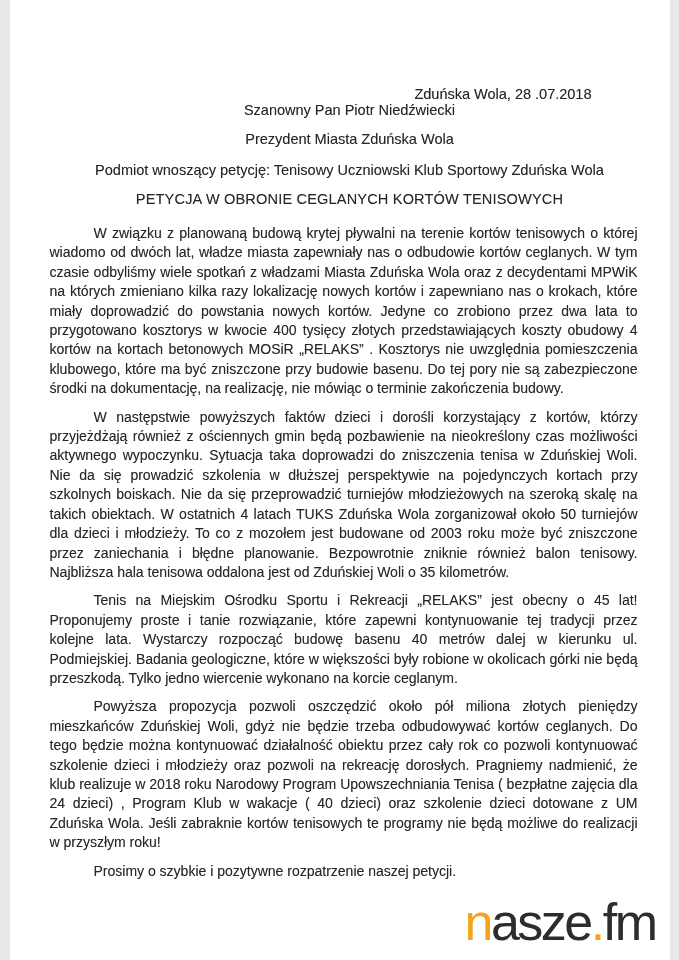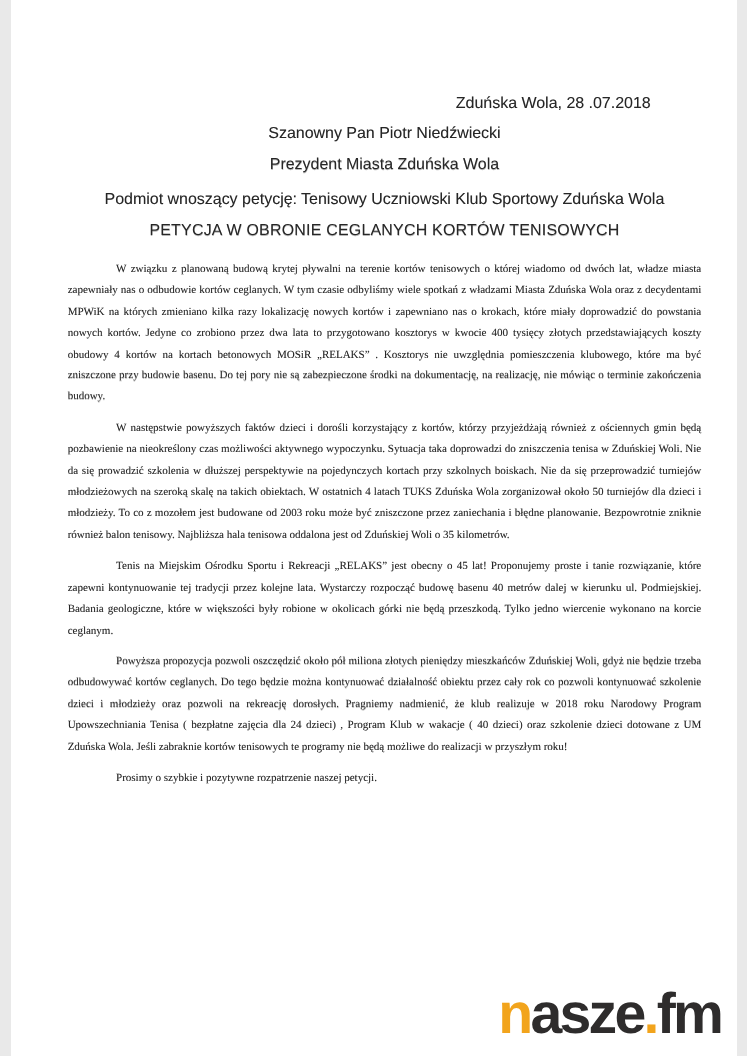--- a/index.html
+++ b/index.html
@@ -20,44 +20,43 @@
     text-align: right;
     font-size: 14.5px;
     line-height: 16px;
   }
   .hline {
     text-align: center;
     font-size: 14.5px;
     line-height: 16px;
     margin: 0 32px 0 52px;
   }
-  .hline.recipient-1 { margin-top: 11px; }
+  .hline.recipient-1 { margin-top: 0; }
   .hline.recipient-2 { margin-top: 13px; text-align: center; }
   .hline.title       { margin-top: 13px; letter-spacing: 0.2px; }
   .hline.petitioner  { margin-top: 15px; }
   .content {
-    margin: 17px 32px 0 52px;
-    font-size: 10px;
+    margin: 17px 32px 0 40px;
+    font-size: 14px;
     line-height: 19.4px;
     text-align: justify;
-    font-family: Liberation Serif, serif;
   }
   .content p {
     margin: 0 0 9px 0;
     text-indent: 44px;
   }
   .content p.closing {
     margin-bottom: 0;
   }
   .logo {
     position: absolute;
     top: 896px;
     right: 14px;
     font-size: 52px;
-    font-weight: bold;
+    font-weight: normal;
     letter-spacing: -2.5px;
     line-height: 1;
     text-shadow: none;
     white-space: nowrap;
   }
   .logo .accent { color: #F2A41C; }
   .logo .dark   { color: #2E2C2C; }
 </style>
 </head>
 <body>

